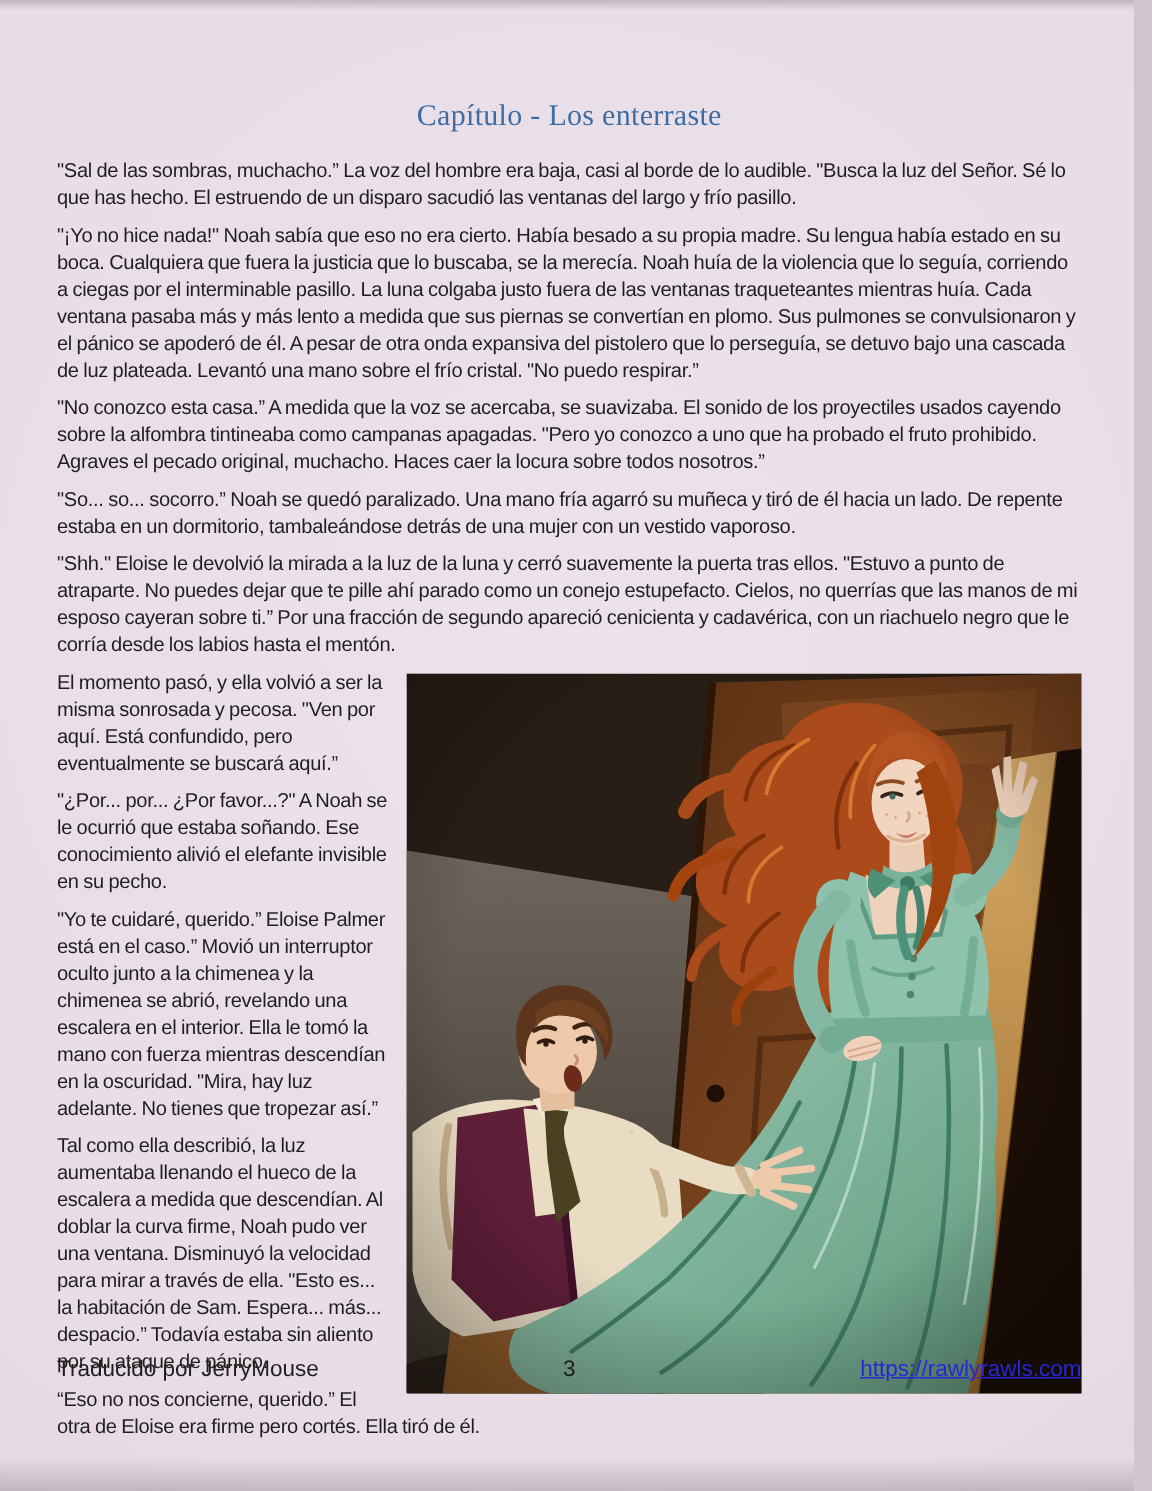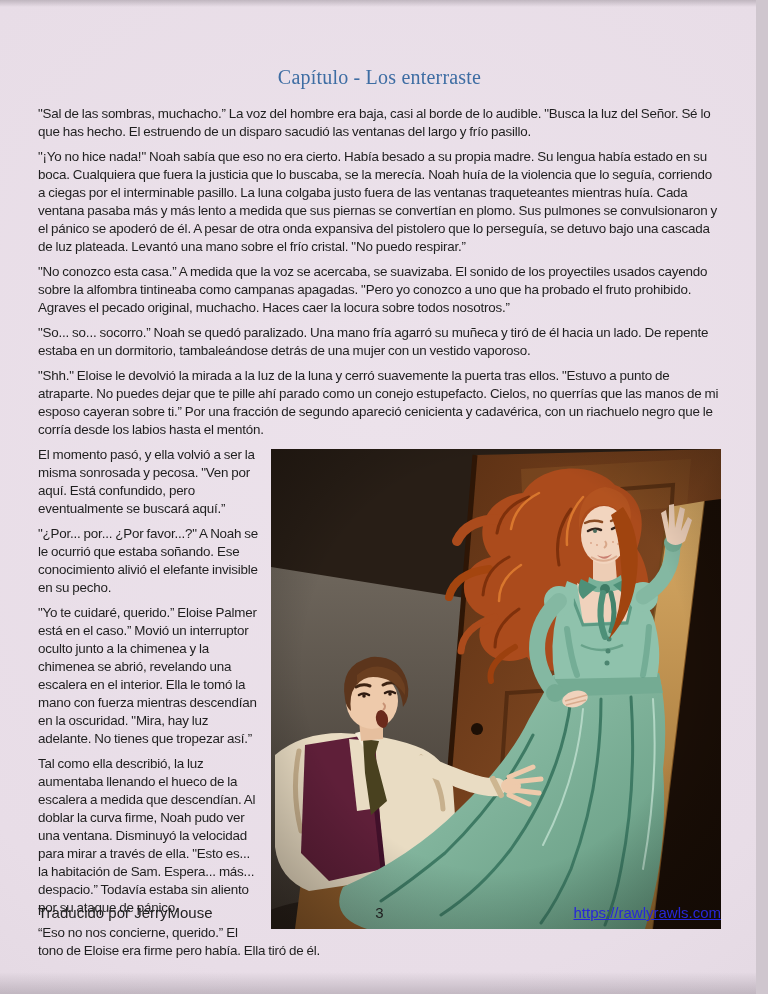--- a/index.html
+++ b/index.html
@@ -224,21 +224,21 @@
         </g>
 
         <rect width="450" height="480" fill="url(#vigG)"></rect>
       </svg>
     </div>
 
     <p class="para">El momento pasó, y ella volvió a ser la misma sonrosada y pecosa. "Ven por aquí. Está confundido, pero eventualmente se buscará aquí.”</p>
     <p class="para">"¿Por... por... ¿Por favor...?" A Noah se le ocurrió que estaba soñando. Ese conocimiento alivió el elefante invisible en su pecho.</p>
     <p class="para">"Yo te cuidaré, querido.” Eloise Palmer está en el caso.” Movió un interruptor oculto junto a la chimenea y la chimenea se abrió, revelando una escalera en el interior. Ella le tomó la mano con fuerza mientras descendían en la oscuridad. "Mira, hay luz adelante. No tienes que tropezar así.”</p>
     <p class="para">Tal como ella describió, la luz aumentaba llenando el hueco de la escalera a medida que descendían. Al doblar la curva firme, Noah pudo ver una ventana. Disminuyó la velocidad para mirar a través de ella. "Esto es... la habitación de Sam. Espera... más... despacio.” Todavía estaba sin aliento por su ataque de pánico.</p>
-    <p class="para">“Eso no nos concierne, querido.” El tono de Eloise era firme pero había. Ella tiró de él.</p>
+    <p class="para">“Eso no nos concierne, querido.” El otra de Eloise era firme pero cortés. Ella tiró de él.</p>
     <div class="clear"></div>
   </div>
 
   <div class="footer">
     <span class="f-left">Traducido por JerryMouse</span>
     <span class="f-center">3</span>
     <span class="f-right">
       <a class="link">https://rawlyrawls.com</a>
     </span>
   </div>

